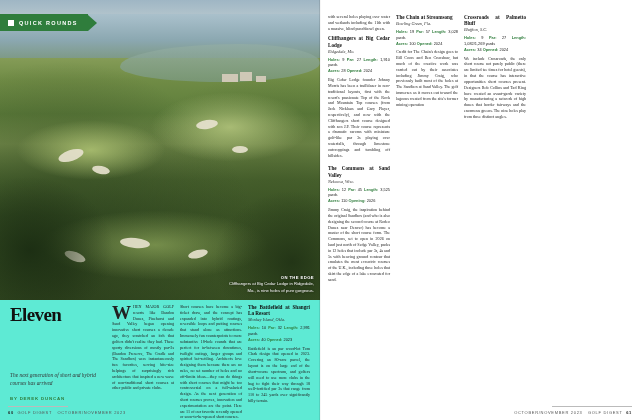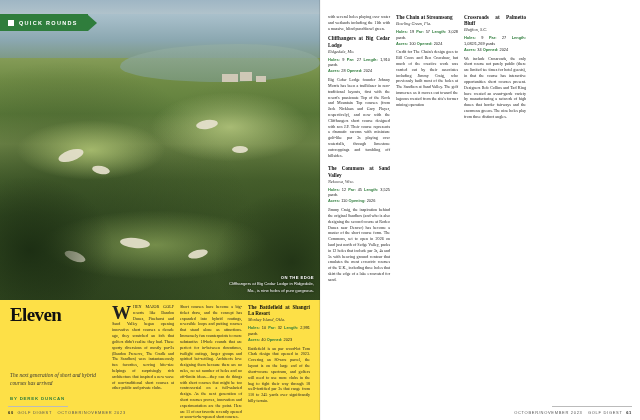--- a/index.html
+++ b/index.html
@@ -79,21 +79,21 @@
 
   
   .photo-caption{
     position:absolute;right:6px;bottom:6px;width:86px;text-align:right;
     font-family:"Liberation Sans",sans-serif;color:#fff;font-size:4.2px;line-height:1.5;
     text-shadow:0 0 2px rgba(0,0,0,.7);
   }
   .photo-caption .cap-hd{font-weight:bold;letter-spacing:.4px;}
 
   
-  .headline-zone{position:absolute;left:0;top:300px;width:320px;height:120px;background:#fde047;}
+  .headline-zone{position:absolute;left:0;top:300px;width:320px;height:120px;background:#5eead4;}
   .hl{
     position:absolute;left:10px;top:6px;width:100px;
     font-family:"Liberation Serif",serif;font-weight:bold;font-size:19px;line-height:.97;
     letter-spacing:-0.6px;color:#111;
   }
   .dek{
     position:absolute;left:10px;top:72px;width:96px;
     font-family:"Liberation Serif",serif;font-size:5.4px;line-height:1.45;color:#333;font-style:italic;
   }
   .byline{

